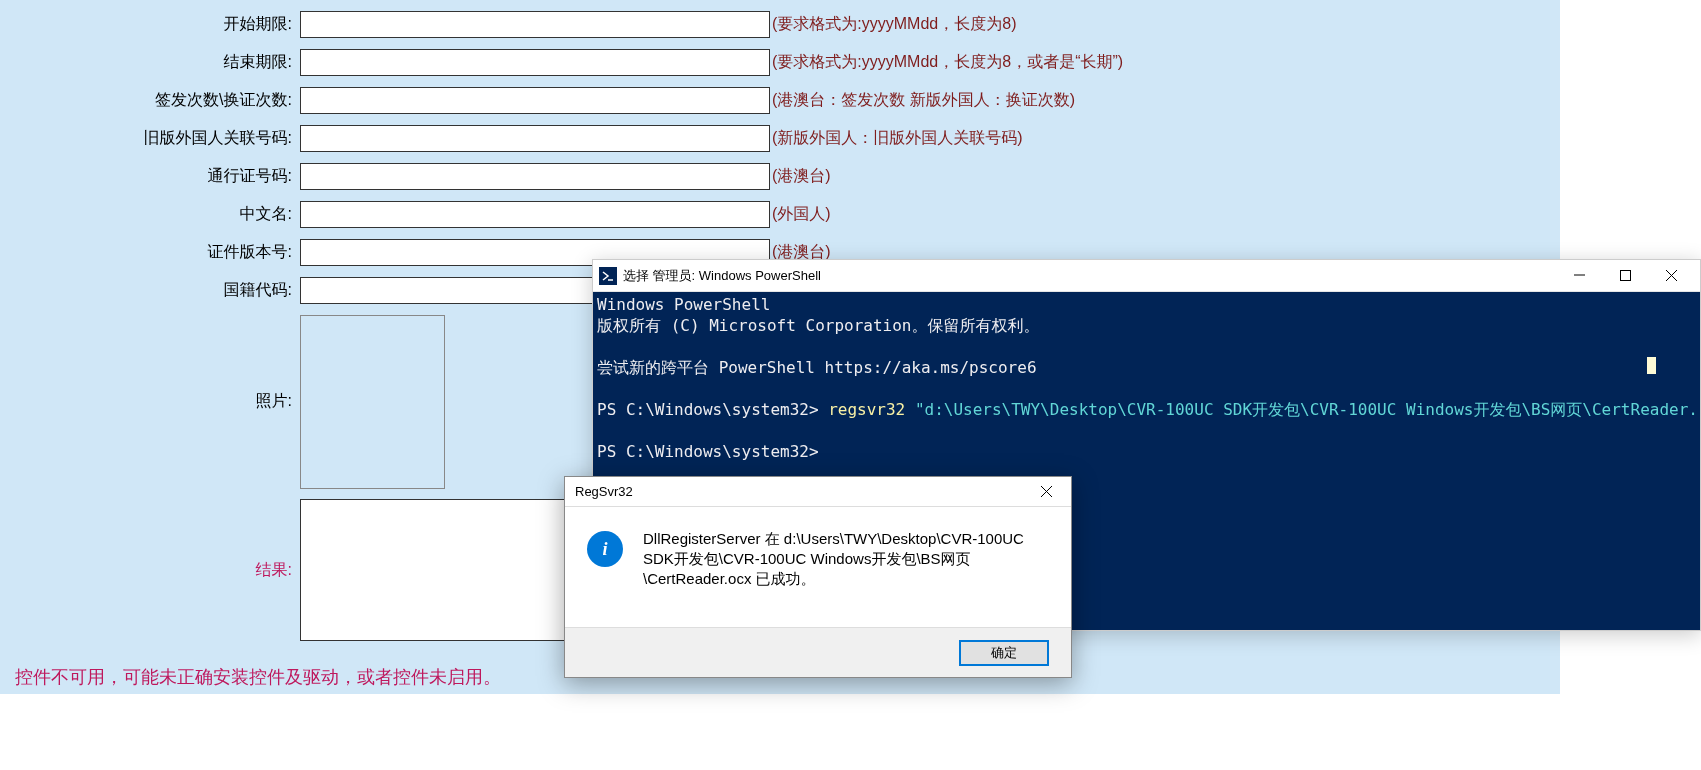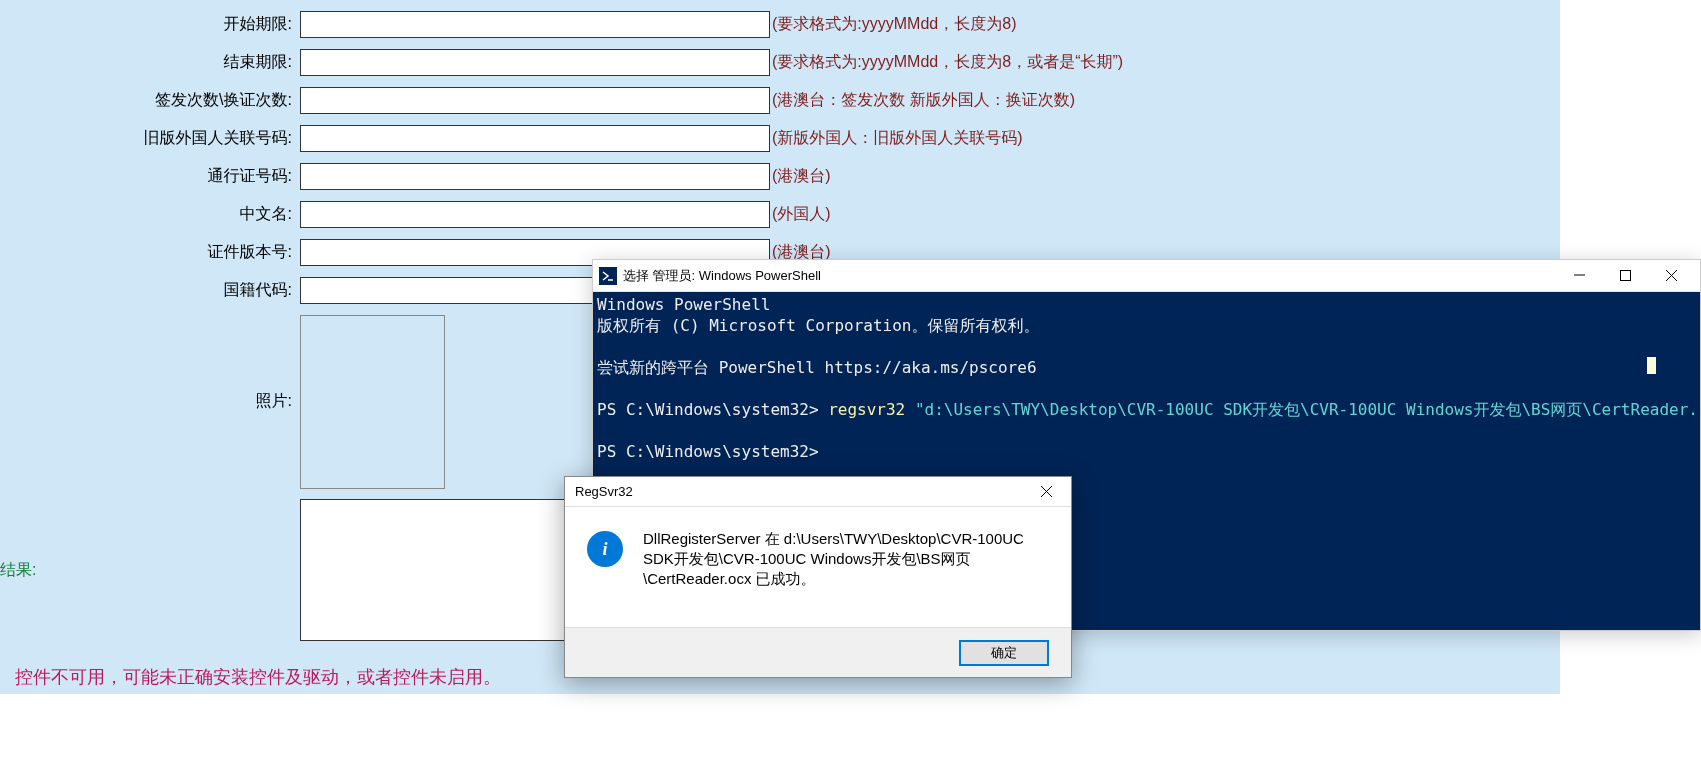--- a/index.html
+++ b/index.html
@@ -75,23 +75,24 @@
       margin-left: 0;
       margin-top: 2px;
     }
     .result-row {
       display: flex;
       align-items: center;
       margin-top: 10px;
     }
     .result-label {
       width: 300px;
+      text-align: right;
       padding-right: 8px;
       font-size: 16px;
-      color: #15803d;
+      color: #be185d;
       align-self: center;
     }
     .result-box {
       width: 470px;
       height: 142px;
       border: 1px solid #333;
       background: #fff;
       resize: none;
       font-size: 15px;
       padding: 4px;

